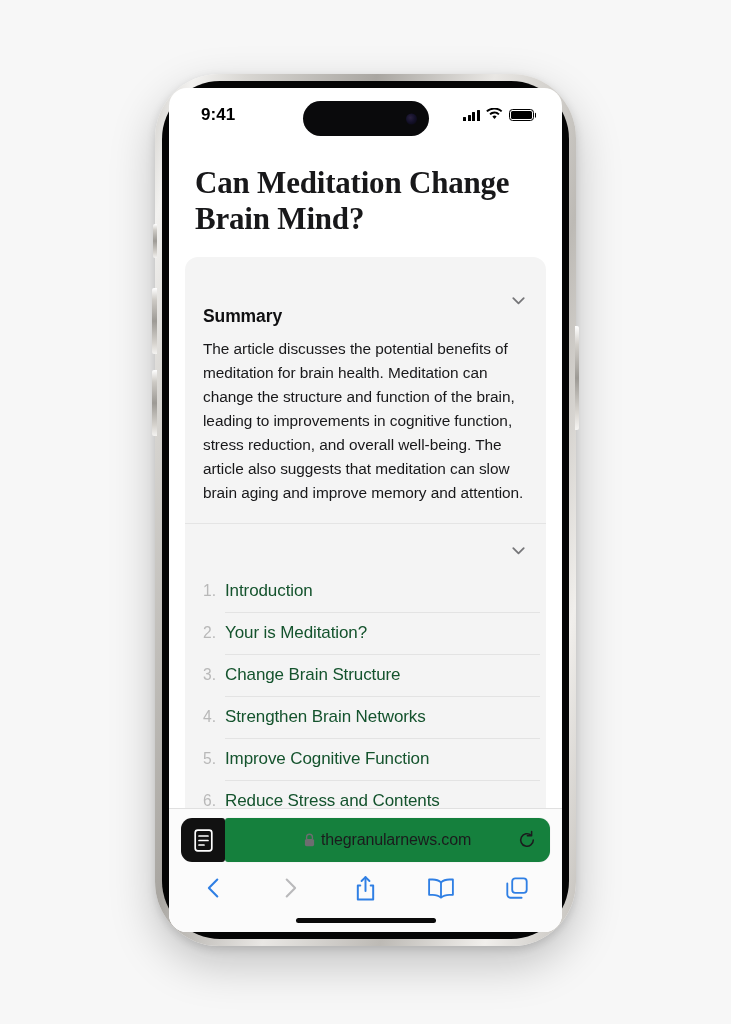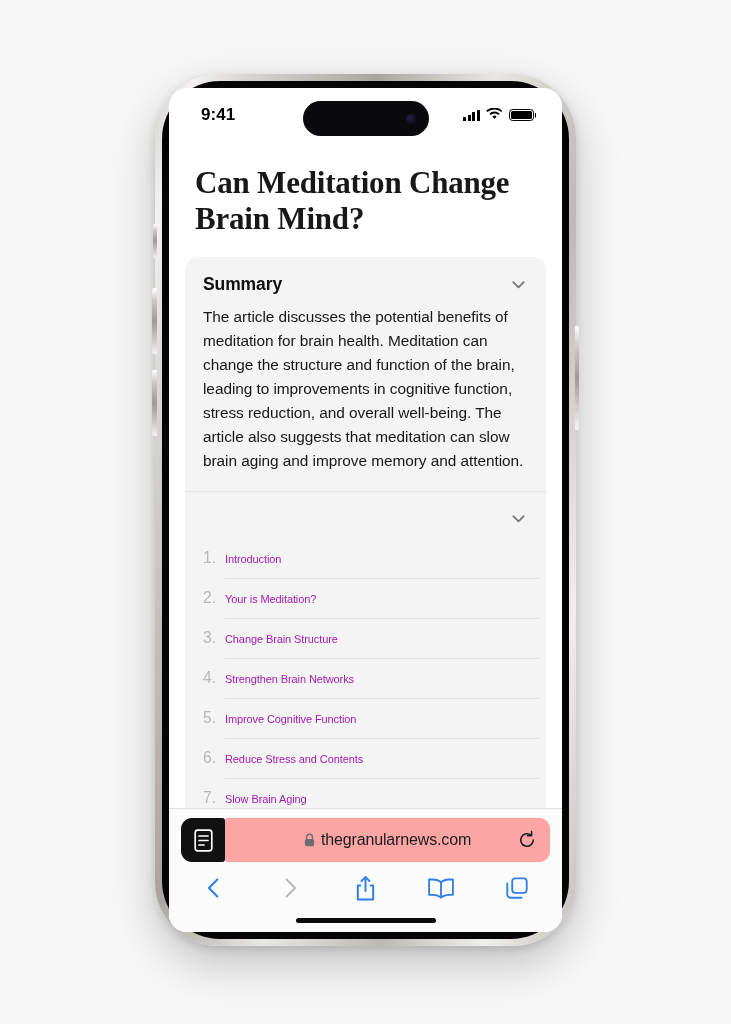--- a/index.html
+++ b/index.html
@@ -157,20 +157,21 @@
   .card-section-head {
     display: flex;
     align-items: center;
     padding: 17px 18px 10px 18px;
   }
   .card-section-head h2 {
     font-size: 17.5px;
     font-weight: bold;
     color: #101012;
     letter-spacing: -0.1px;
+    margin-top: 32px;
   }
   .chevron {
     margin-left: auto;
     width: 19px; height: 19px;
     flex-shrink: 0;
   }
   .chevron svg { display: block; width: 100%; height: 100%; }
 
   .summary-text {
     padding: 0 18px 18px 18px;
@@ -196,22 +197,22 @@
     height: 1px;
     background: #e3e3e3;
   }
   .toc-num {
     width: 22px;
     flex-shrink: 0;
     font-size: 15.6px;
     color: #b8b8b8;
   }
   .toc-label {
-    font-size: 11px;
-    color: #a21caf;
+    font-size: 17px;
+    color: #14532d;
     letter-spacing: -0.1px;
   }
 
   
   .safari-bottom {
     position: absolute;
     left: 0; right: 0; bottom: 0;
     background: #fbfbfb;
     border-top: 1px solid #e0e0e0;
     padding: 9px 0 0 0;
@@ -232,21 +233,21 @@
     align-items: center;
     justify-content: center;
     flex-shrink: 0;
     z-index: 2;
   }
   .reader-btn svg { display: block; }
 
   .url-field {
     flex: 1;
     height: 44px;
-    background: #fca5a5;
+    background: #15803d;
     border-radius: 3px 11px 11px 3px;
     display: flex;
     align-items: center;
     justify-content: center;
     position: relative;
     margin-left: 0;
     box-shadow: 0 0 0 0.5px rgba(0,0,0,0.05);
   }
   .url-inner {
     display: flex;

